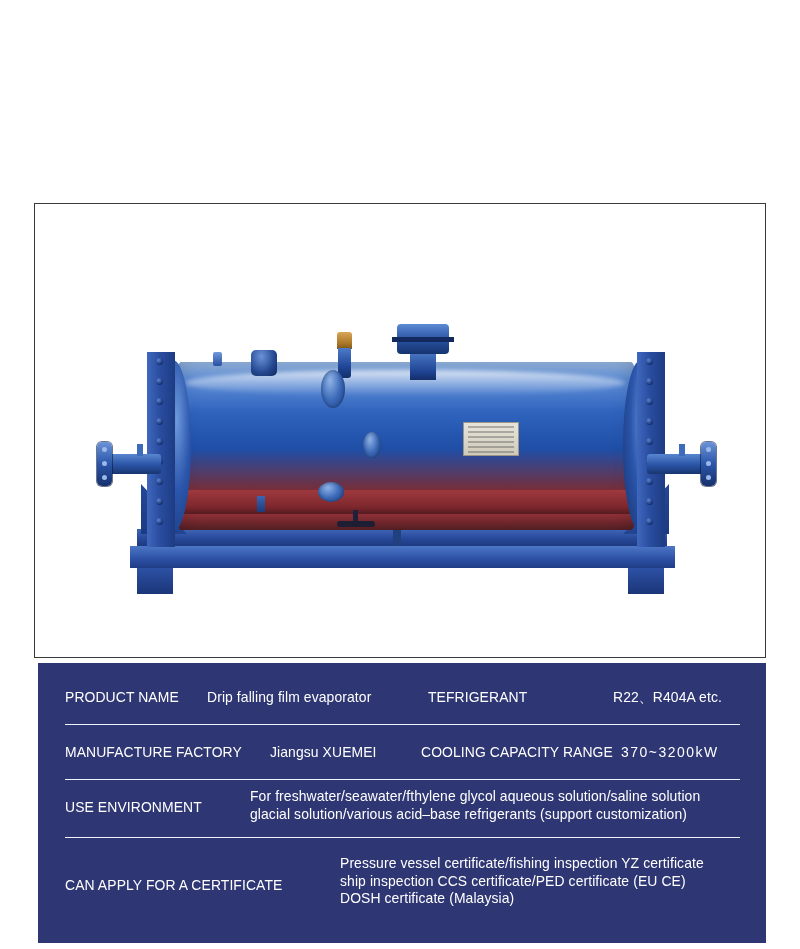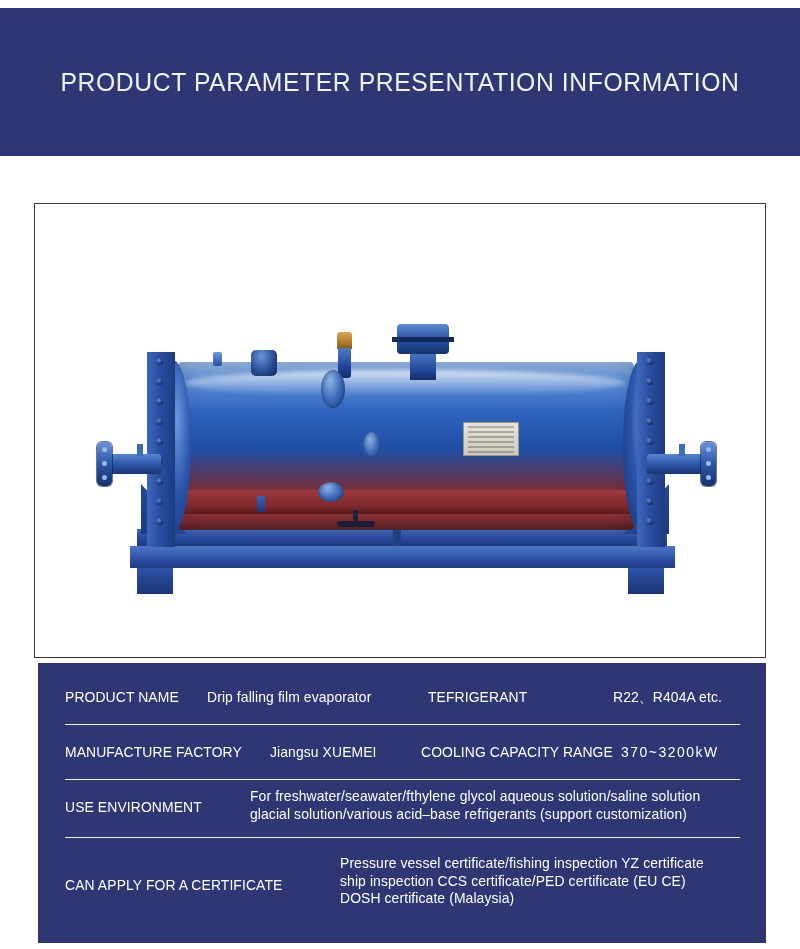--- a/index.html
+++ b/index.html
@@ -305,23 +305,20 @@
   }
   .lbl  { font-size: 14.5px; letter-spacing: .1px; }
   .val  { font-size: 14.5px; letter-spacing: .1px; }
   .val-wide { font-size: 14.5px; letter-spacing: 1.6px; }
 </style>
 </head>
 <body>
 
 <div class="page">
 
-  <div class="banner">
-    <div class="banner-title">PRODUCT PARAMETER PRESENTATION INFORMATION</div>
-  </div>
 
   <div class="photo-frame">
     <div class="photo-stage">
       <div class="evap">
 
         <div class="skid-inner-bar"></div>
         <div class="skid-top"></div>
         <div class="skid-cross"></div>
         <div class="skid-bottom"></div>
         <div class="skid-foot left"></div>

